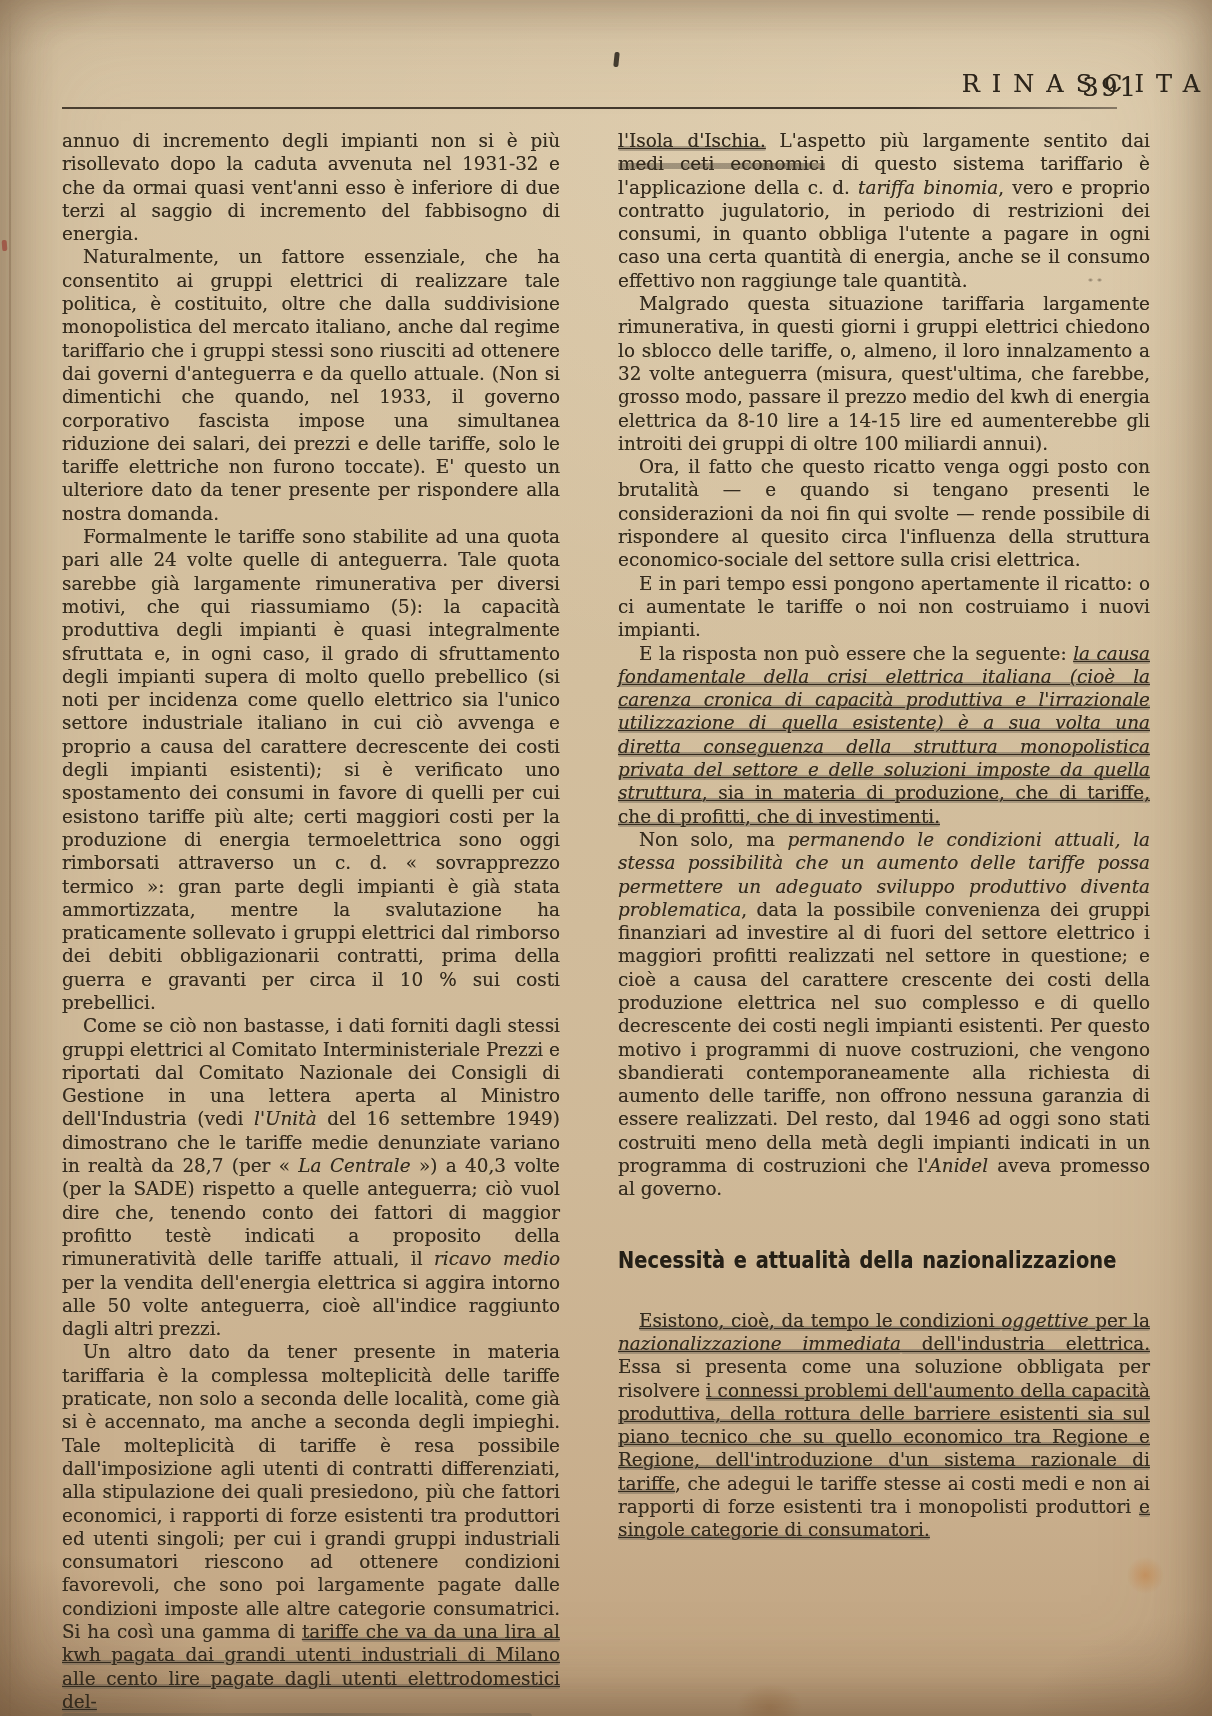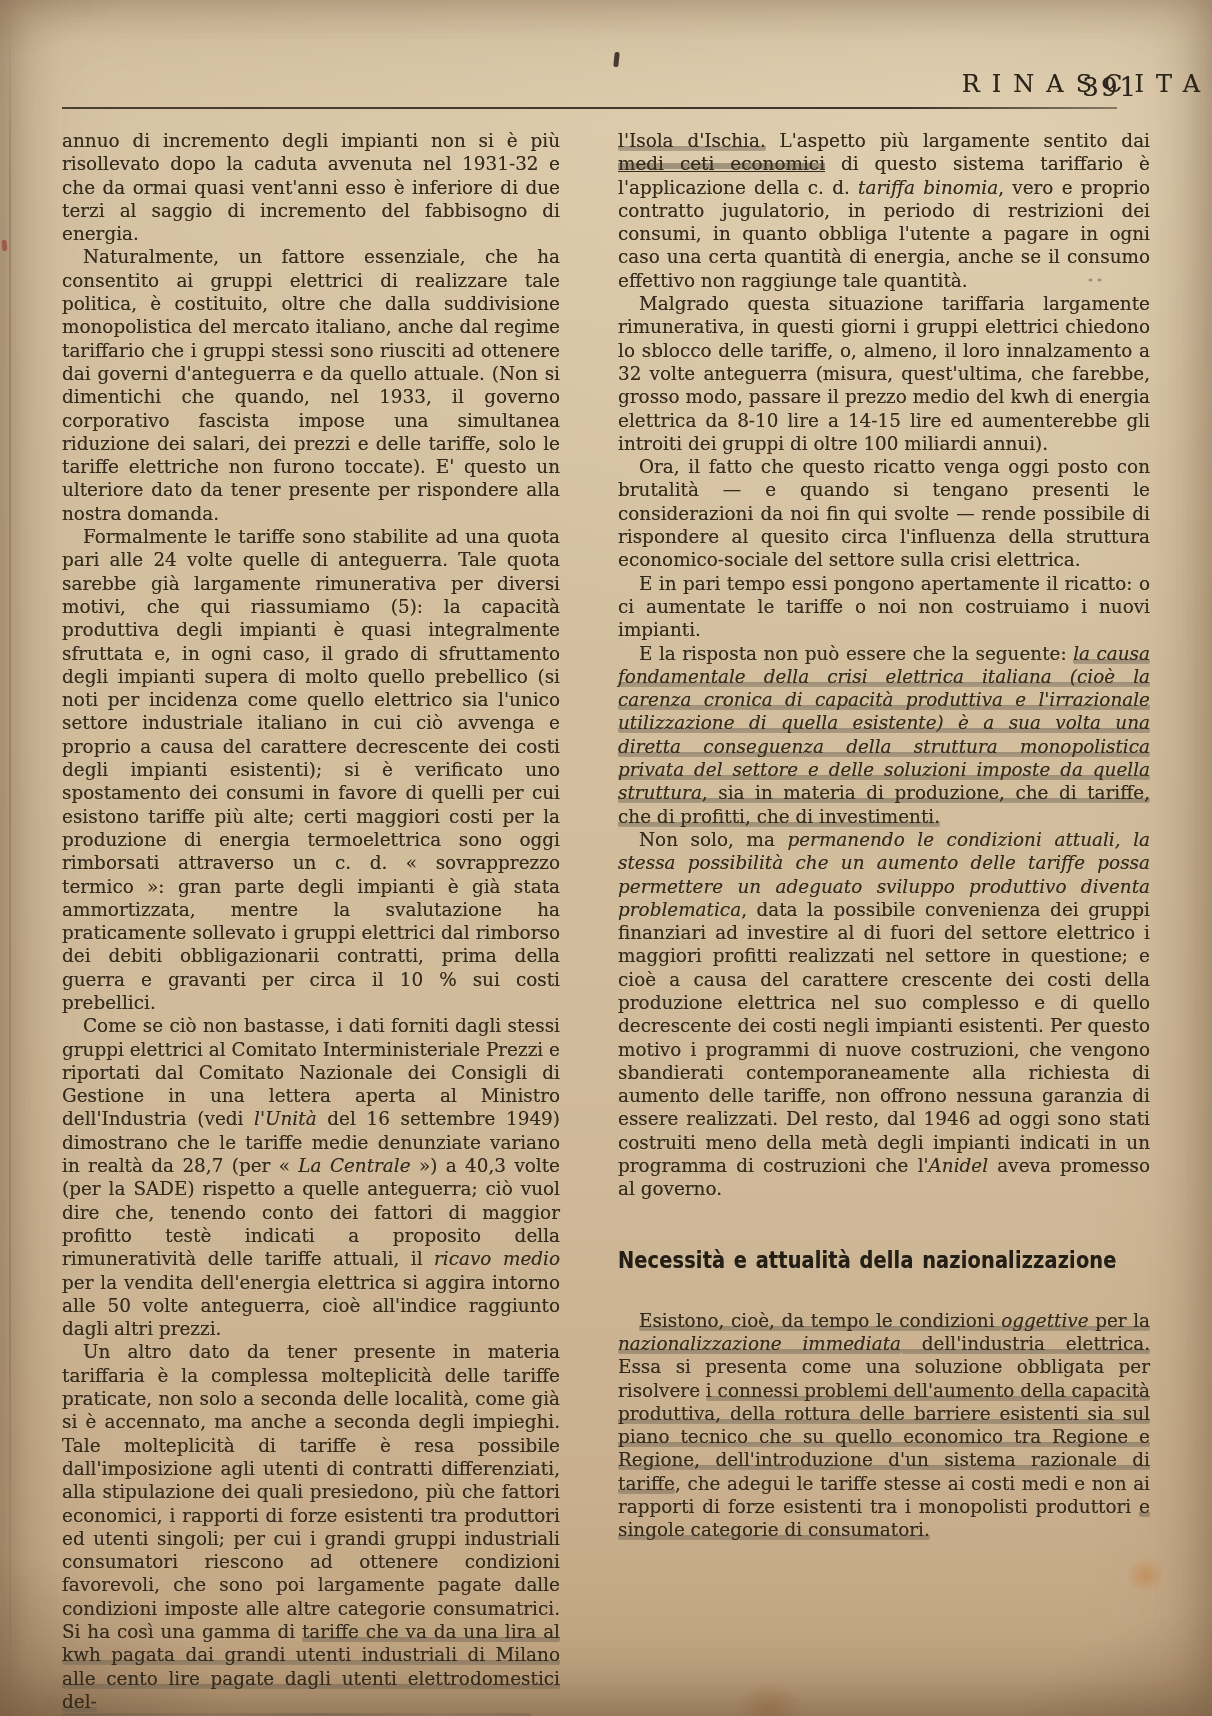--- a/index.html
+++ b/index.html
@@ -38,27 +38,27 @@
   .col-left{width:516px;height:1500px;display:flex;flex-direction:column;}
   .col-right{width:532px;}
   .para{margin:0;}
   .para.indent{text-indent:21px;}
   .it{font-style:italic;}
   .pencil{
     -webkit-box-decoration-break:clone;box-decoration-break:clone;
     background-image:linear-gradient(rgba(100,90,75,.48), rgba(106,96,82,.40));
     background-repeat:no-repeat;background-size:100% 5px;background-position:0 100%;
     border-radius:2px;
+    text-decoration:underline;
   }
   .pencil-mid{
     -webkit-box-decoration-break:clone;box-decoration-break:clone;
     background-image:linear-gradient(rgba(100,90,75,.50), rgba(100,90,75,.50));
     background-repeat:no-repeat;background-size:100% 6px;background-position:0 62%;
     border-radius:2px;
-    text-decoration:underline;
   }
   .section-heading{
     font-family:"DejaVu Sans", sans-serif;font-weight:bold;
     font-size:23px;line-height:30px;letter-spacing:.2px;word-spacing:2px;
     color:#241f16;margin:44px 0 34px 0;white-space:nowrap;
     transform:scaleX(.84);transform-origin:0 50%;
   }
   .footnote{margin-top:auto;padding-bottom:16px;text-align:center;}
   .smudge-line{
     height:7px;width:470px;margin-bottom:8px;border-radius:4px;

